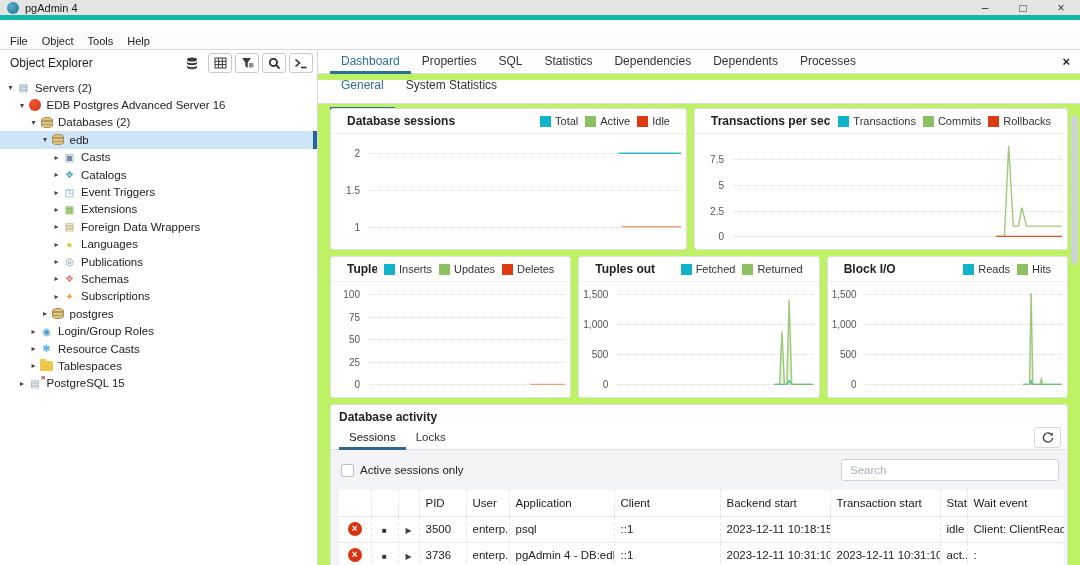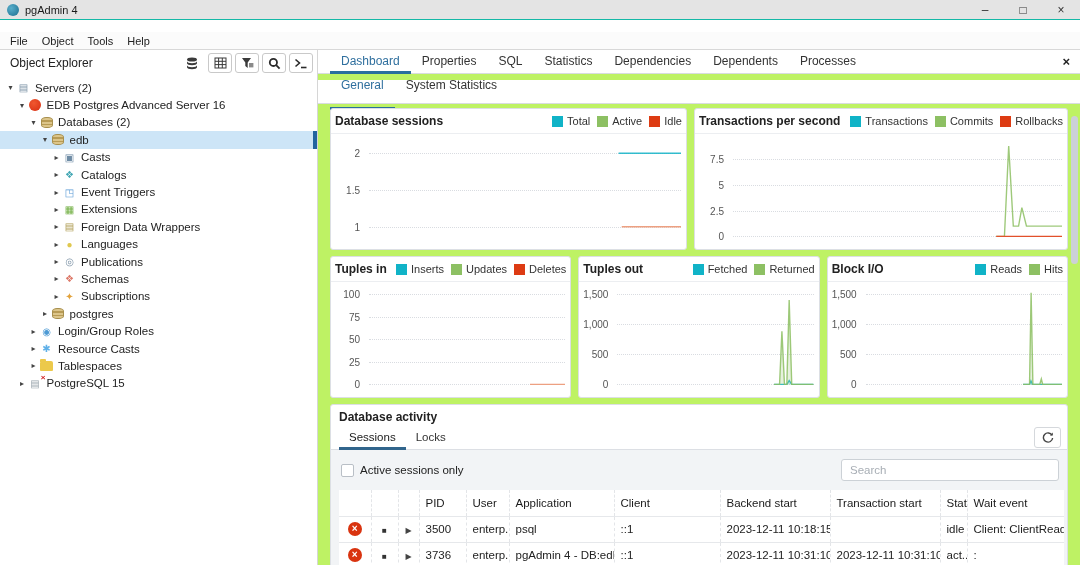--- a/index.html
+++ b/index.html
@@ -2,21 +2,21 @@
 <html><head>
 <meta charset="utf-8">
 <style>
   * { box-sizing: border-box; margin: 0; padding: 0; }
   body {
     width: 1080px; height: 565px; overflow: hidden;
     font-family: "Liberation Sans", sans-serif; background: #fff; color: #222;
     -webkit-font-smoothing: antialiased;
   }
   
-  .titlebar { height: 20px; background: #e4e4e4; border-bottom: 1px solid #14b8a6;
+  .titlebar { height: 20px; background: #e4e4e4; border-bottom: 5px solid #14b8a6;
     display: flex; align-items: center; padding-left: 7px; font-size: 11px; }
   .app-logo { width: 12px; height: 12px; border-radius: 50%;
     background: radial-gradient(circle at 35% 35%, #58aecb, #1b6e8f); margin-right: 6px; }
   .win-title { color: #1a1a1a; }
   .win-controls { margin-left: auto; display: flex; height: 100%; }
   .win-btn { width: 38px; height: 100%; display: flex; align-items: center; justify-content: center;
     font-size: 12px; color: #333; }
   
   .menubar { height: 18px; background: #fbfbfb; border-bottom: 1px solid #d8d8d8;
     display: flex; align-items: center; padding-left: 3px; font-size: 11px; margin-top: 12px; }
@@ -57,21 +57,21 @@
   .tab-close { margin-left: auto; margin-right: 10px; font-size: 13px; color: #222; font-weight: bold; }
   .subtabs { height: 24px; background: #fff; border-bottom: 1px solid #d9dce0; margin-top: 6px;
     display: flex; align-items: center; padding-left: 12px; font-size: 12px; color: #333; flex: none; }
   .subtabs .tab { height: 36px; }
   .content { flex: 1; padding: 4px 12px 0; overflow: hidden; }
   .chart-row { display: grid; gap: 7px; margin-bottom: 6px; }
   .row1 { grid-template-columns: 357px 1fr; }
   .row2 { grid-template-columns: 1fr 1fr 1fr; }
   .panel { background: #fff; border: 1px solid #dcdfe4; border-radius: 3px; overflow: hidden; }
   .chart-row .panel { height: 142px; }
-  .panel-head { height: 25px; display: flex; align-items: center; padding: 0 4px;
+  .panel-head { height: 25px; display: flex; align-items: center; padding: 0 16px;
     border-bottom: 1px solid #eceef1; }
   .panel-title { font-size: 12px; font-weight: bold; color: #222; flex: 1;
     white-space: nowrap; overflow: hidden; }
   .legend { display: flex; align-items: center; font-size: 11px; color: #333; white-space: nowrap; }
   .legend-entry { display: flex; align-items: center; margin-left: 7px; }
   .legend-entry .sw { width: 11px; height: 11px; margin-right: 4px; display: inline-block; }
   .chart-body { position: relative; height: 114px; }
   .gutter { position: absolute; left: 0; top: 6px; bottom: 8px; width: 34px; }
   .gutter .tick { position: absolute; right: 5px; transform: translateY(-50%);
     font-size: 10px; color: #555; }

